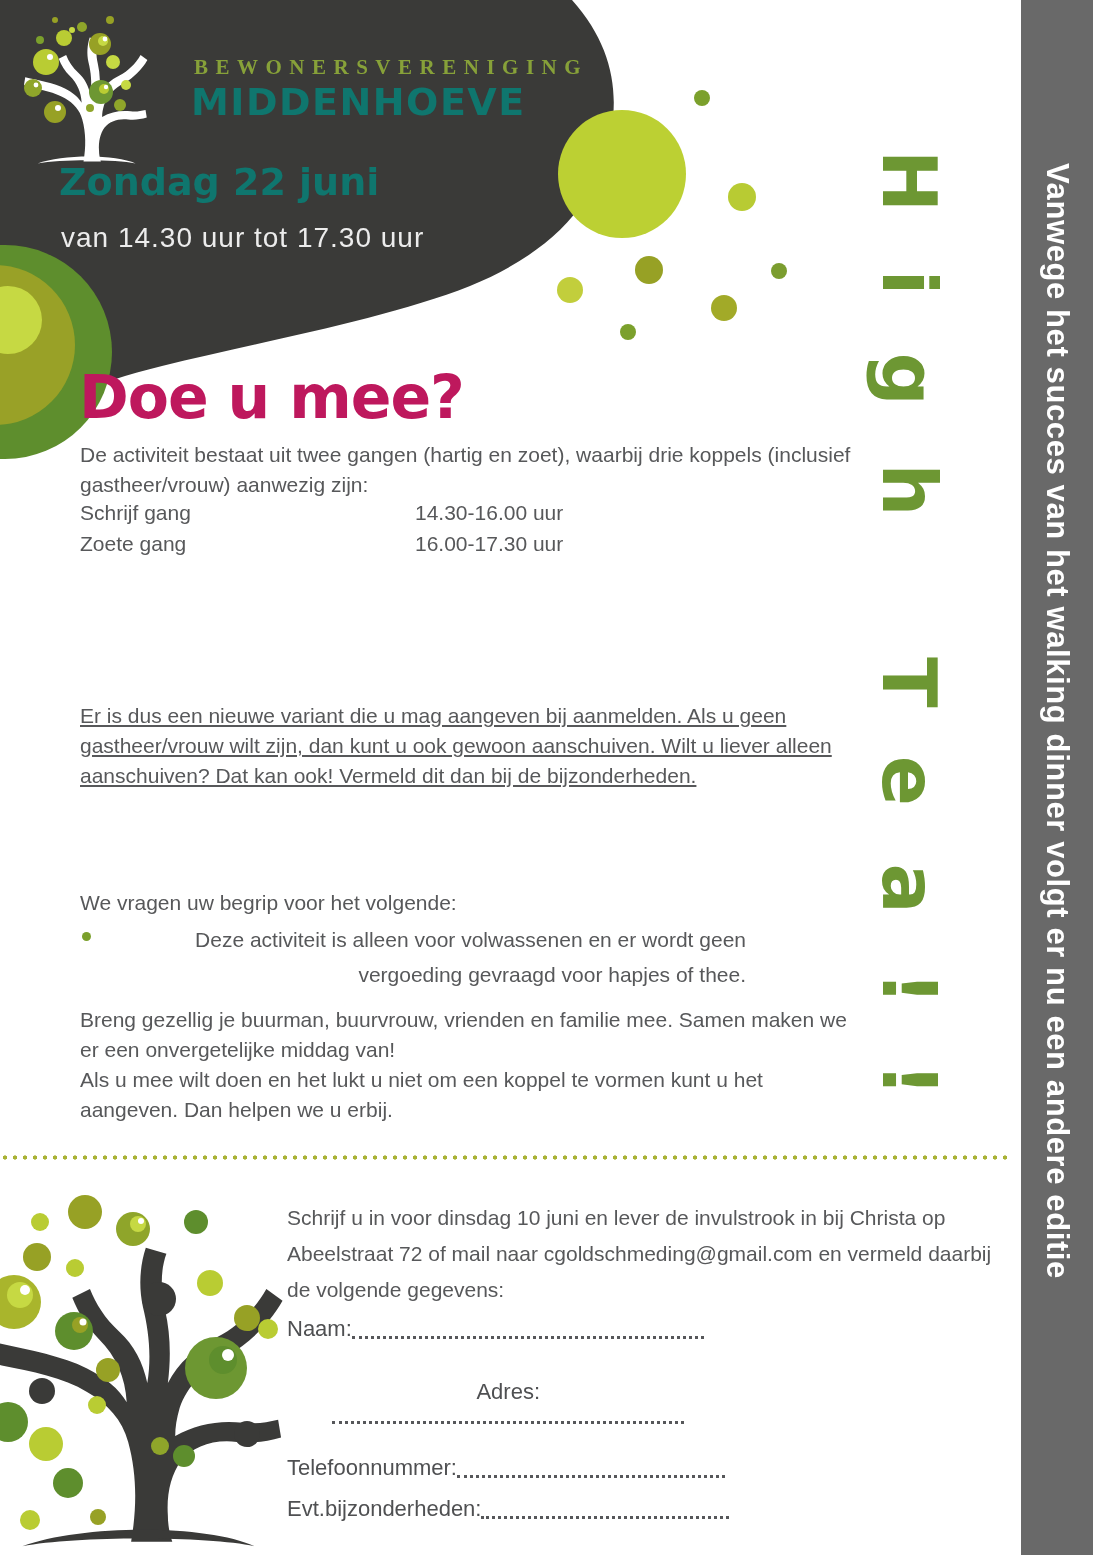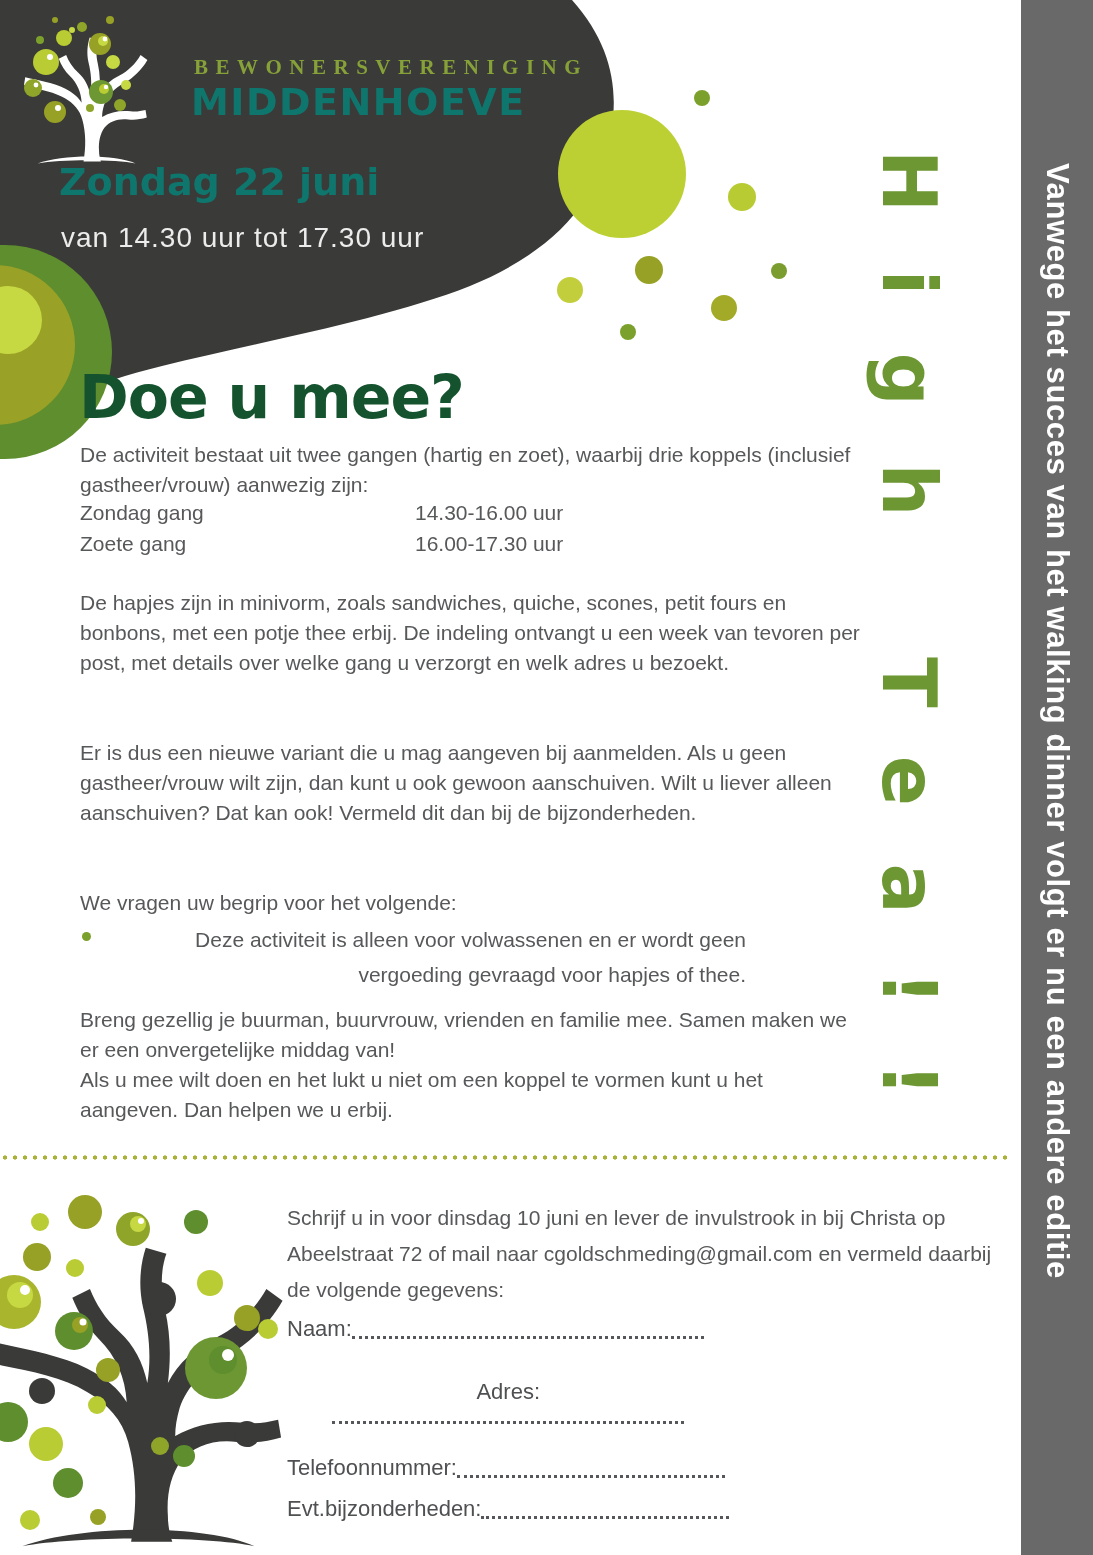--- a/index.html
+++ b/index.html
@@ -21,27 +21,27 @@
   .hightea{position:absolute;left:866px;top:150px;writing-mode:vertical-rl;white-space:nowrap;
            font-family:"DejaVu Sans",sans-serif;font-weight:700;font-size:74px;
            letter-spacing:0.78em;color:#6d9733;}
   .graybar{position:absolute;right:0;top:0;width:72px;height:1555px;background:#696969;}
   .graybar span{position:absolute;top:163px;left:50%;transform:translateX(-50%);
                 writing-mode:vertical-rl;white-space:nowrap;color:#ffffff;
                 font-weight:700;font-size:31px;letter-spacing:0.6px;}
 
   
   .title{position:absolute;left:79px;top:362px;font-family:"DejaVu Sans",sans-serif;
-         font-weight:700;font-size:60px;color:#14532d;letter-spacing:-1px;}
+         font-weight:700;font-size:60px;color:#be185d;letter-spacing:-1px;}
   .body-block{position:absolute;left:80px;width:782px;font-size:21px;line-height:30px;color:#57585a;}
   .intro{top:440px;}
   .schedule{top:498px;}
   .sched-row{display:grid;grid-template-columns:335px auto;height:31px;}
   .p2{top:588px;}
-  .p3{top:738px;}
+  .p3{top:701px;text-decoration:underline;}
   .note{top:888px;}
   .bullet-row{position:absolute;left:80px;top:922px;width:700px;display:flex;text-align:right;}
   .bullet-dot{width:9px;height:9px;border-radius:50%;background:#7ba02c;margin:10px 10px 0 2px;flex:none;}
   .bullet-text{width:645px;font-size:21px;line-height:35px;}
   .p5{top:1005px;}
 
   
   .dotline{position:absolute;left:0;top:1154px;width:1012px;height:7px;
            background-image:radial-gradient(circle,#a9b234 1.9px,rgba(0,0,0,0) 2.3px);
            background-size:10px 7px;background-repeat:repeat-x;}
@@ -179,30 +179,29 @@
   <div class="graybar">
     <span>Vanwege het succes van het walking dinner volgt er nu een andere editie</span>
   </div>
 
   <div class="title">Doe u mee?</div>
 
   <div class="body-block intro">De activiteit bestaat uit twee gangen (hartig en zoet), waarbij drie koppels (inclusief gastheer/vrouw) aanwezig zijn:</div>
 
   <div class="body-block schedule">
     <div class="sched-row">
-      <span>Zondag gang</span>
+      <span>Schrijf gang</span>
       <span>14.30-16.00 uur</span>
     </div>
     <div class="sched-row">
       <span>Zoete gang</span>
       <span>16.00-17.30 uur</span>
     </div>
   </div>
 
-  <div class="body-block p2">De hapjes zijn in minivorm, zoals sandwiches, quiche, scones, petit fours en bonbons, met een potje thee erbij. De indeling ontvangt u een week van tevoren per post, met details over welke gang u verzorgt en welk adres u bezoekt.</div>
   <div class="body-block p3">Er is dus een nieuwe variant die u mag aangeven bij aanmelden. Als u geen gastheer/vrouw wilt zijn, dan kunt u ook gewoon aanschuiven. Wilt u liever alleen aanschuiven? Dat kan ook! Vermeld dit dan bij de bijzonderheden.</div>
   <div class="body-block note">We vragen uw begrip voor het volgende:</div>
 
   <div class="bullet-row">
     <span class="bullet-dot"></span>
     <span class="bullet-text">Deze activiteit is alleen voor volwassenen en er wordt geen vergoeding gevraagd voor hapjes of thee.</span>
   </div>
 
   <div class="body-block p5">
     <div>Breng gezellig je buurman, buurvrouw, vrienden en familie mee. Samen maken we er een onvergetelijke middag van!</div>

